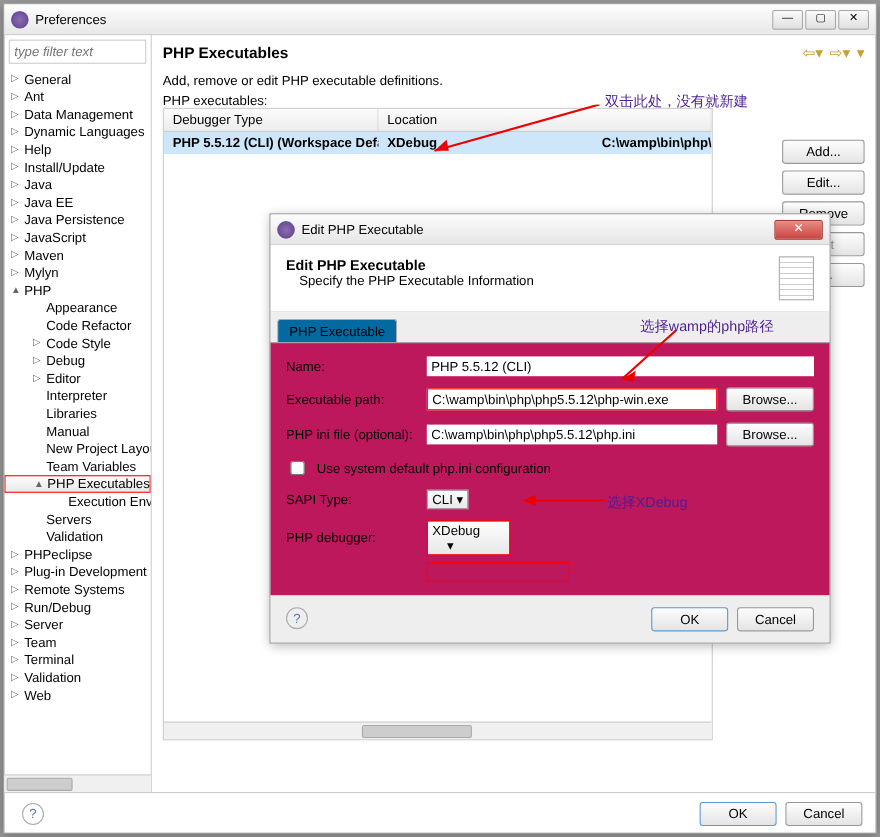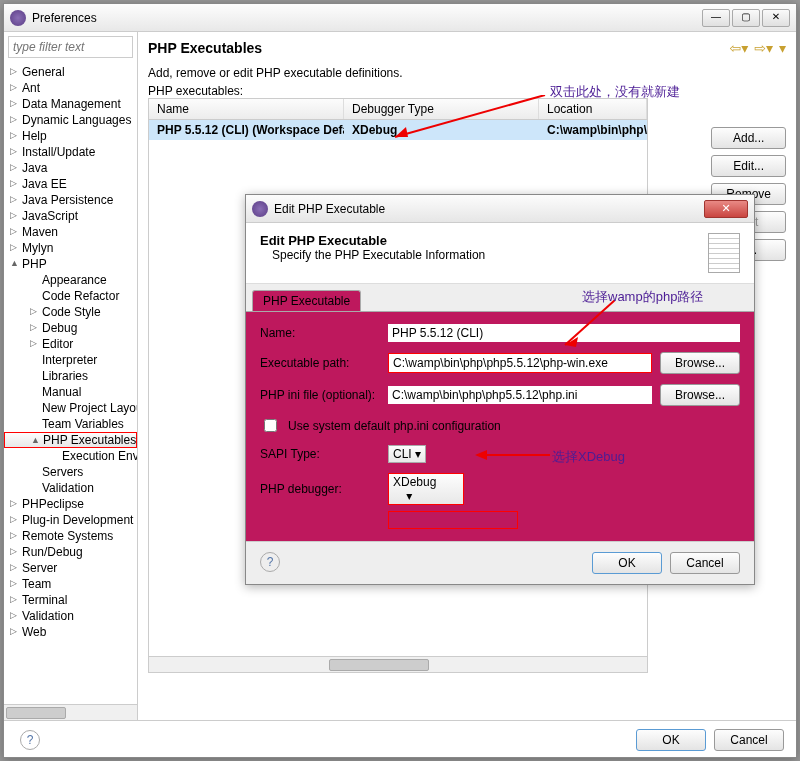--- a/index.html
+++ b/index.html
@@ -37,21 +37,21 @@
 .help { width: 20px; height: 20px; border: 1px solid #aaa; border-radius: 50%; text-align: center; line-height: 18px; color: #5576a8; margin-right: auto; margin-left: 4px; }
 
 .modal { left: 245px; top: 194px; width: 510px; }
 .mtb { background: linear-gradient(#fcfcfc,#e6e6e6); }
 .mclose { width: 44px; height: 18px; background: linear-gradient(#e98a85,#c94540); border: 1px solid #a03530; border-radius: 2px; color: #fff; text-align: center; line-height: 15px; font-size: 11px; }
 .mhdr { background: #fff; padding: 10px 14px; border-bottom: 1px solid #ddd; display:flex; }
 .mhdr .txt { flex:1; }
 .mhdr b { font-size: 13px; }
 .srvicon { width:32px; height:40px; border:1px solid #aaa; background: repeating-linear-gradient(#fff,#fff 4px,#ccc 4px,#ccc 5px); }
 .tabbar { background: #eee; padding-top: 6px; padding-left: 6px; }
-.tab { display: inline-block; background: #be185d; border: 1px solid #aaa; border-bottom: none; padding: 3px 10px; border-radius: 3px 3px 0 0; }
+.tab { display: inline-block; background: #0369a1; border: 1px solid #aaa; border-bottom: none; padding: 3px 10px; border-radius: 3px 3px 0 0; }
 .mbody { background: #be185d; border-top: 1px solid #aaa; padding: 12px 14px; }
 .frow { display: flex; align-items: center; margin-bottom: 10px; gap: 8px; }
 .flbl { width: 120px; }
 .finput { flex: 1; padding: 2px 4px; border: 1px solid #aaa; background: #fff; }
 .finput.ro { border: none; }
 .red { border: 1px solid red !important; }
 .sel { padding: 1px 4px; border: 1px solid #aaa; background: linear-gradient(#fdfdfd,#e8e8e8); }
 .mfoot { background: #eee; padding: 10px 14px; display: flex; justify-content: flex-end; gap: 8px; border-top: 1px solid #ccc; }
 .mfoot .help { margin-left:0; }
 
@@ -122,21 +122,20 @@
       <div class="hdr">
         <h2>PHP Executables</h2>
         <span class="navarr">⇦▾</span>
         <span class="navarr">⇨▾</span>
         <span class="navarr">▾</span>
       </div>
       <div class="desc">Add, remove or edit PHP executable definitions.</div>
       <div>PHP executables:</div>
       <div class="table" style="width:500px">
         <div class="thead">
-          <div class="th" style="width:195px">Name</div>
           <div class="th" style="width:195px">Debugger Type</div>
           <div class="th" style="flex:1">Location</div>
         </div>
         <div class="trow">
           <div class="td" style="width:195px">PHP 5.5.12 (CLI)  (Workspace Defa...</div>
           <div class="td" style="width:195px">XDebug</div>
           <div class="td" style="flex:1">C:\wamp\bin\php\p</div>
         </div>
         <div class="hscroll">
             <div class="hthumb" style="left:180px;width:100px"></div>

